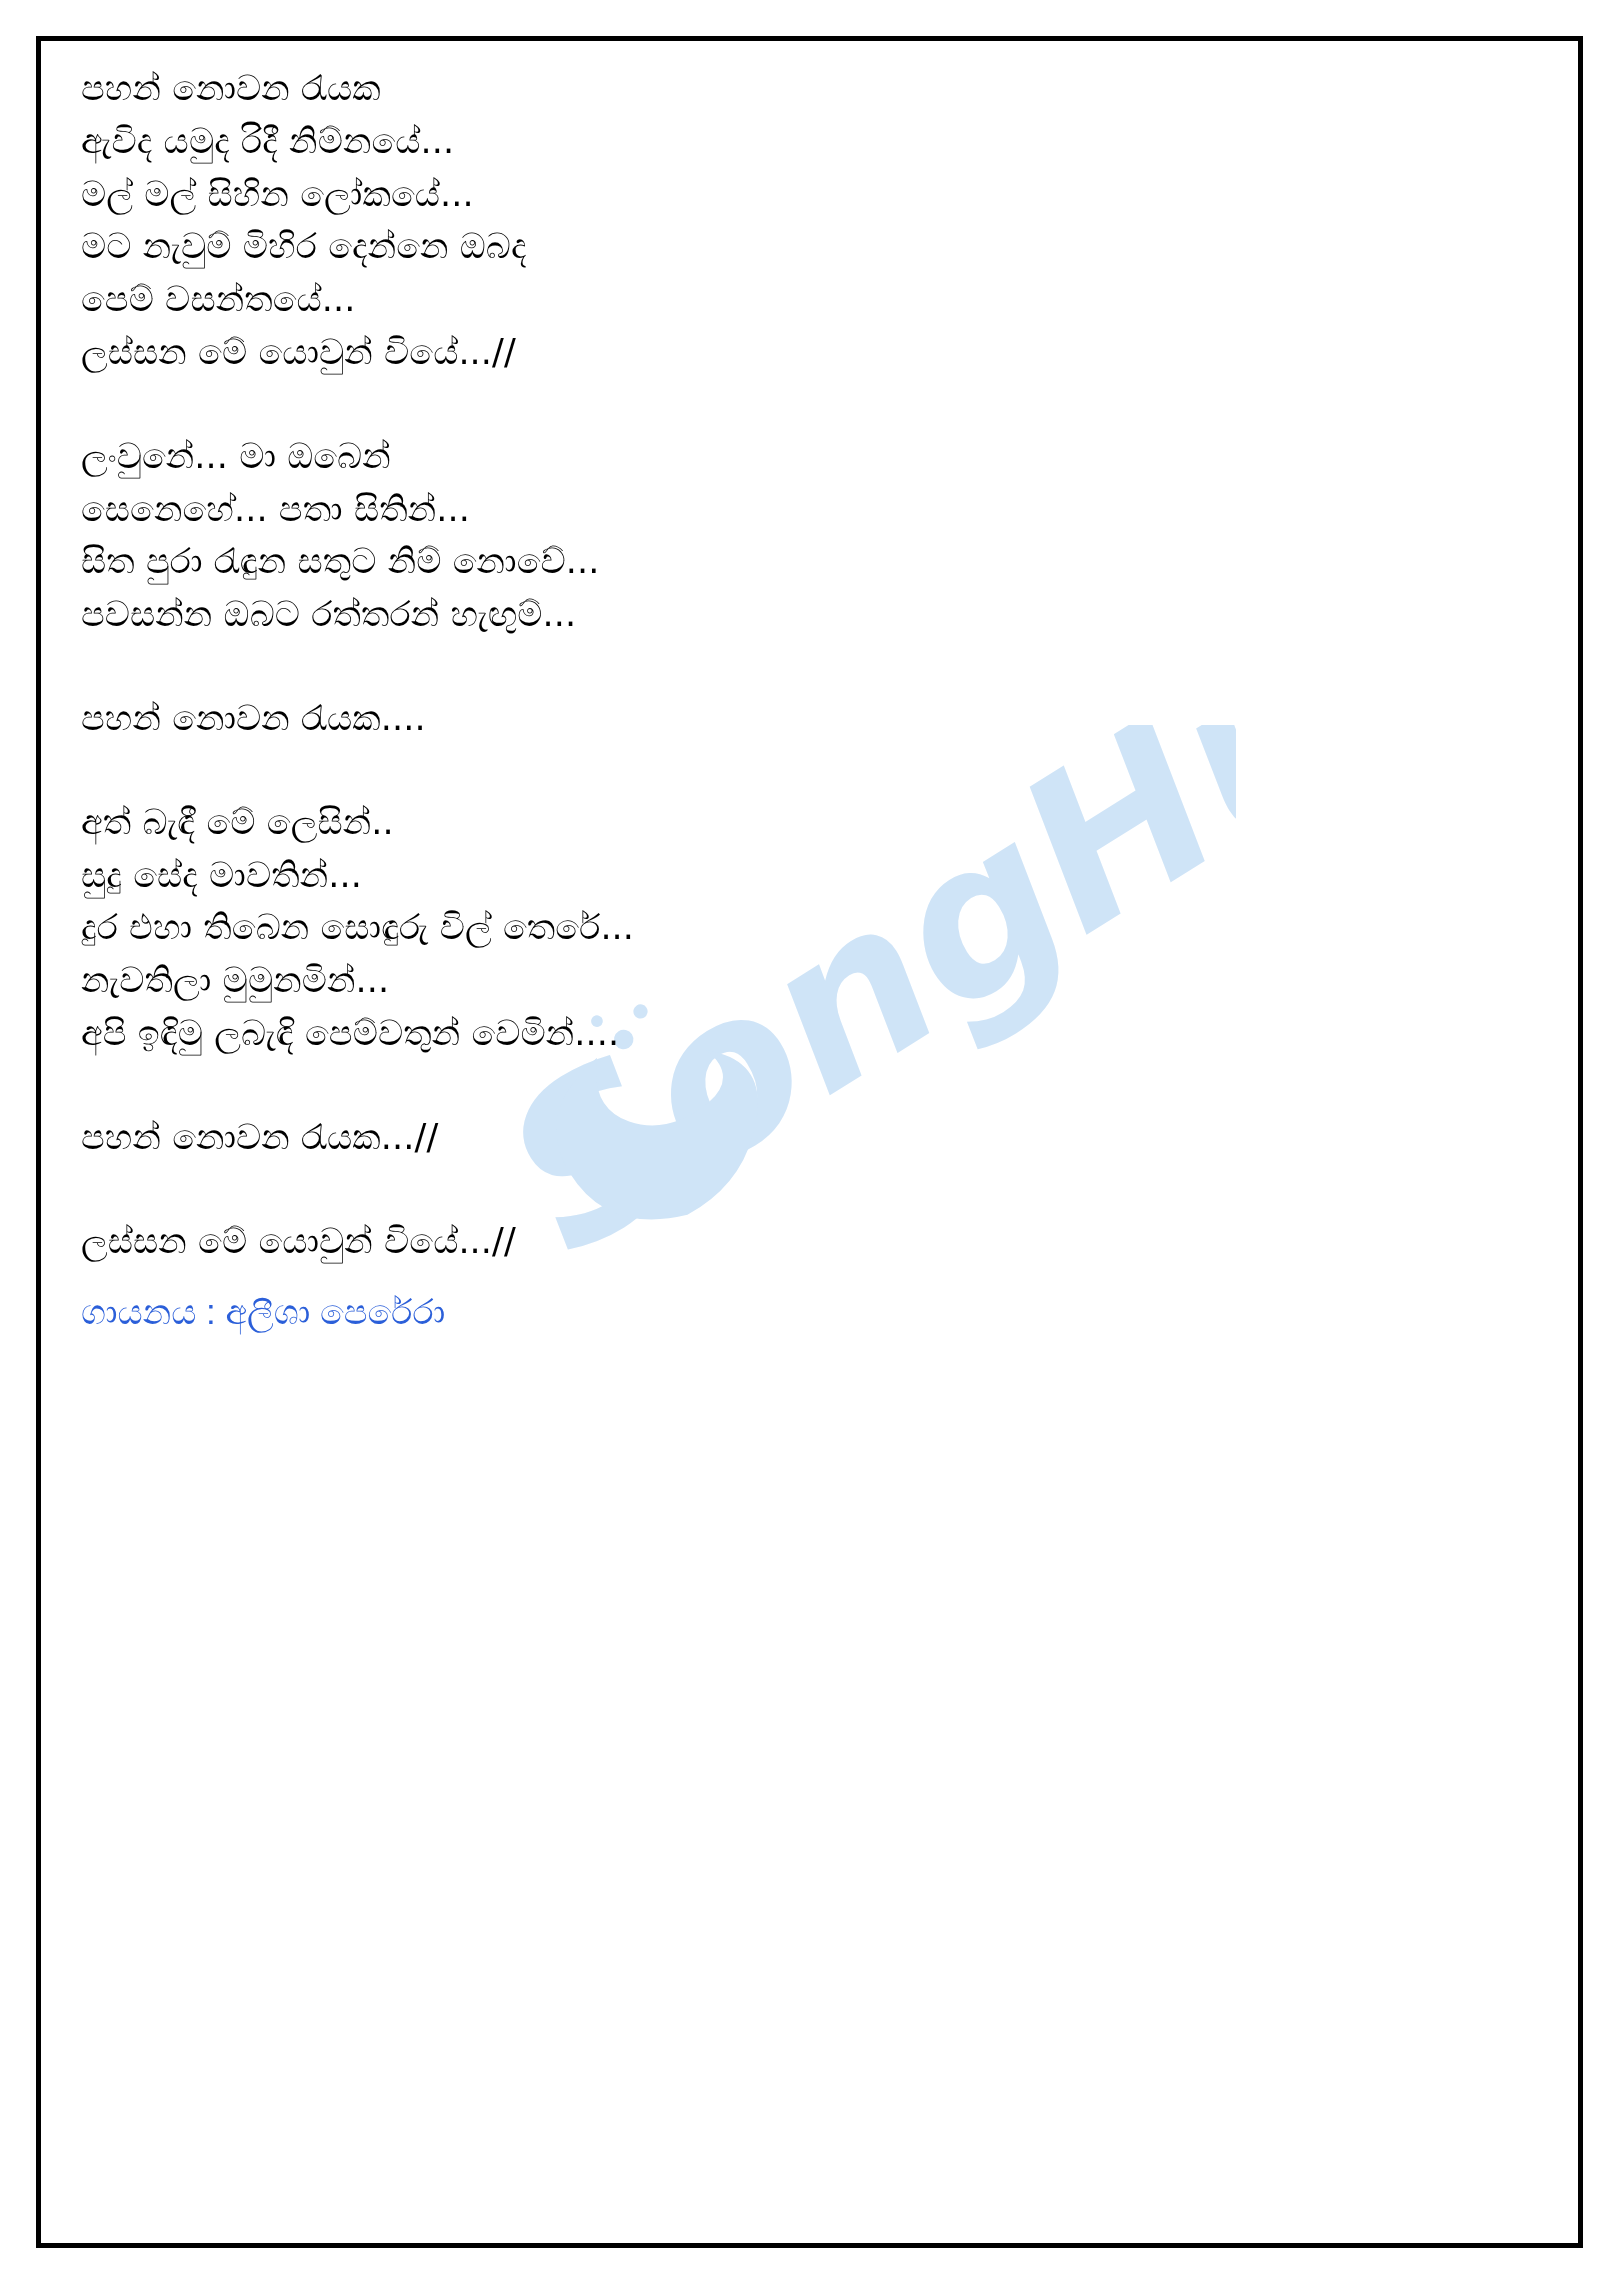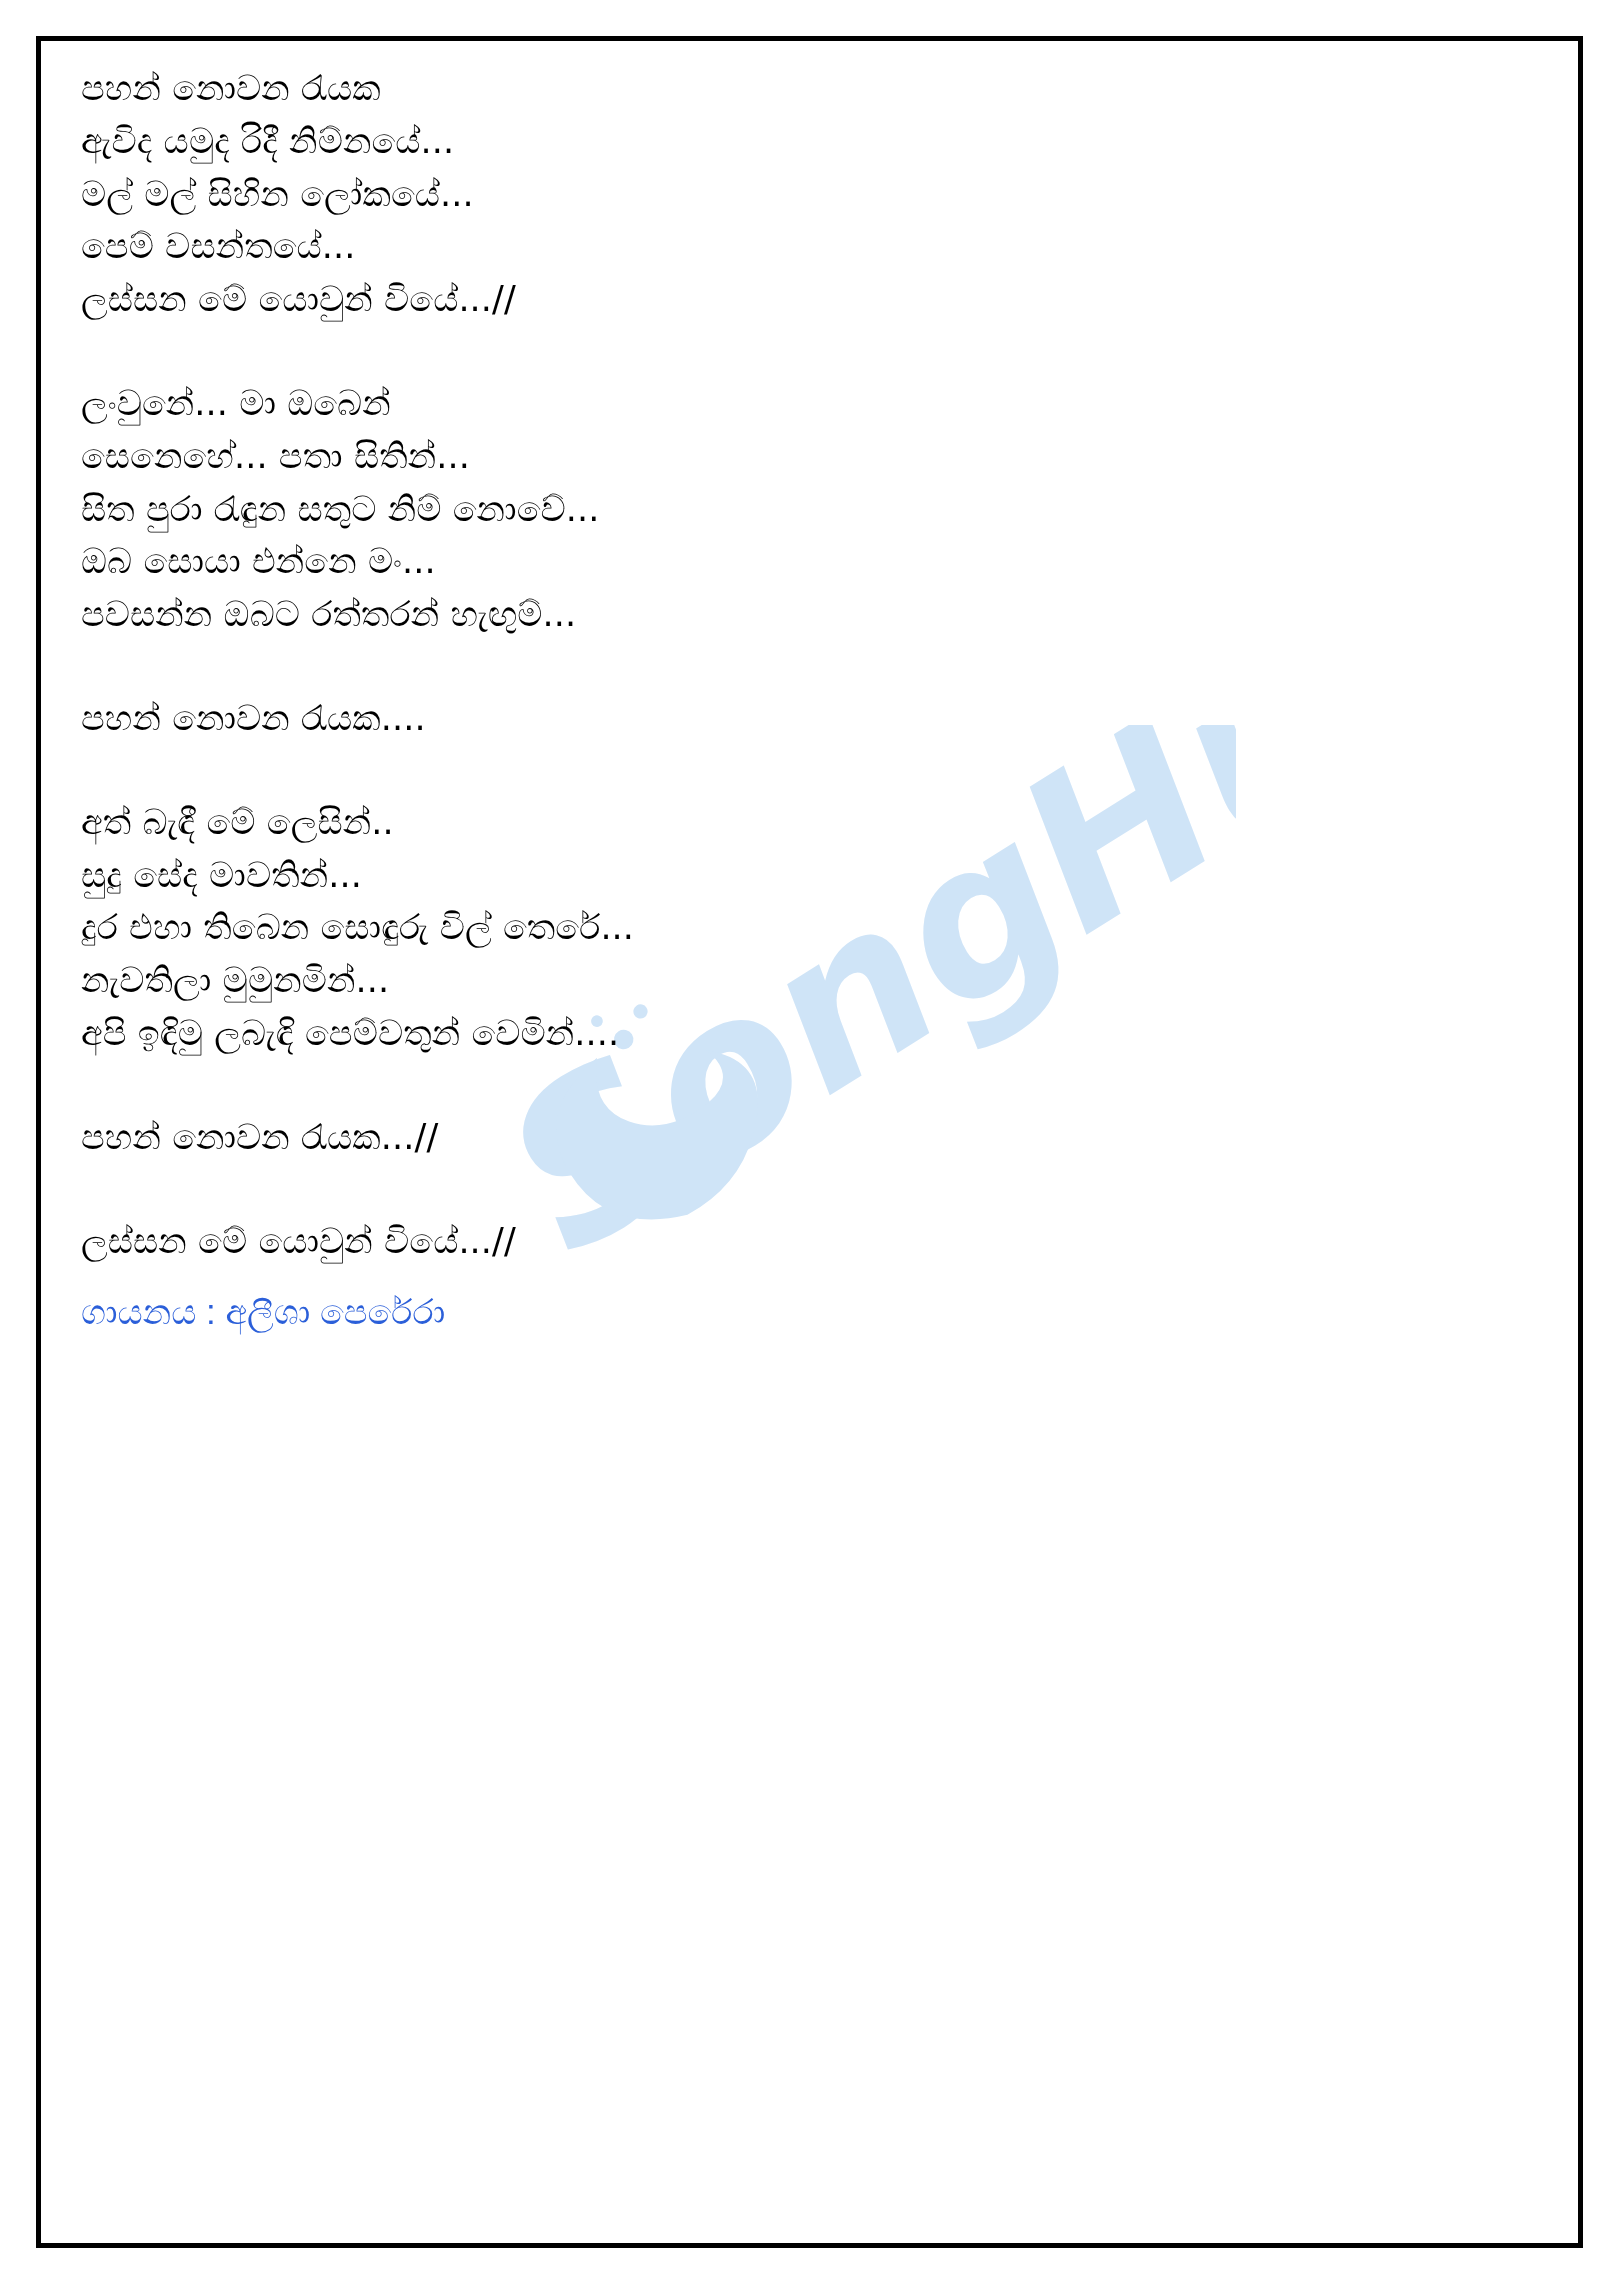--- a/index.html
+++ b/index.html
@@ -85,27 +85,27 @@
         <circle cx="405" cy="295" r="11" fill="#cfe4f7"></circle>
         <circle cx="340" cy="272" r="9" fill="#cfe4f7"></circle>
       </g>
     </svg>
   </div>
 
   <div class="lyrics">
     <div class="line">පහන් නොවන රැයක</div>
     <div class="line">ඇවිද යමුද රිදී නිම්නයේ...</div>
     <div class="line">මල් මල් සිහින ලෝකයේ...</div>
+    <div class="line">මට නැවුම් මිහිර දෙන්නෙ ඔබද</div>
     <div class="line">පෙම් වසන්තයේ...</div>
     <div class="line">ලස්සන මේ යොවුන් වියේ...//</div>
     <div class="line blank"></div>
     <div class="line">ලංවුනේ... මා ඔබෙන්</div>
     <div class="line">සෙනෙහේ... පතා සිතින්...</div>
     <div class="line">සිත පුරා රැඳුන සතුට නිම් නොවේ...</div>
-    <div class="line">ඔබ සොයා එන්නෙ මං...</div>
     <div class="line">පවසන්න ඔබට රත්තරන් හැඟුම්...</div>
     <div class="line blank"></div>
     <div class="line">පහන් නොවන රැයක....</div>
     <div class="line blank"></div>
     <div class="line">අත් බැඳී මේ ලෙසින්..</div>
     <div class="line">සුදු සේද මාවතින්...</div>
     <div class="line">දුර එහා තිබෙන සොඳුරු විල් තෙරේ...</div>
     <div class="line">නැවතිලා මුමුනමින්...</div>
     <div class="line">අපි ඉඳිමු ලබැඳි පෙම්වතුන් වෙමින්....</div>
     <div class="line blank"></div>

